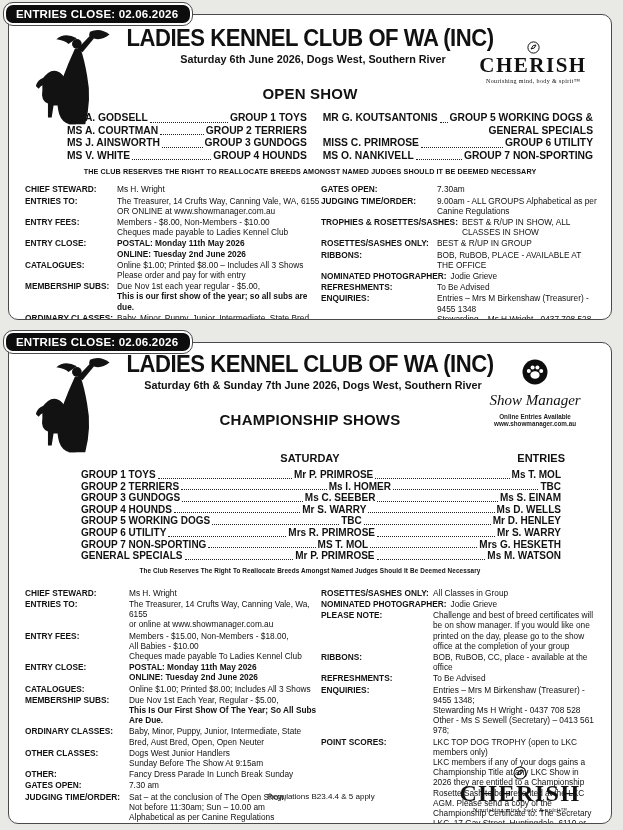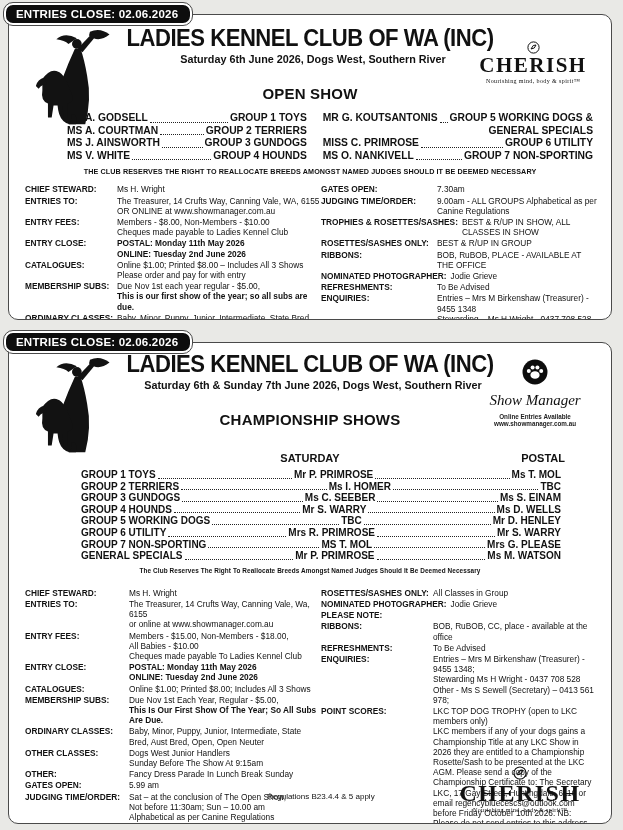--- a/index.html
+++ b/index.html
@@ -277,21 +277,21 @@
   </div>
 
   <div class="head" style="padding-top:10px;">
     <div class="title">LADIES KENNEL CLUB OF WA (INC)</div>
     <div class="subtitle">Saturday 6th &amp; Sunday 7th June 2026, Dogs West, Southern River</div>
     <div class="show-type">CHAMPIONSHIP SHOWS</div>
   </div>
 
   <div class="day-headers">
     <span class="day-sat">SATURDAY</span>
-    <span class="day-sun">POSTAL</span>
+    <span class="day-sun">ENTRIES</span>
   </div>
 
   <div class="groups">
     <div class="group-row">
         <span>GROUP 1 TOYS</span>
         <span class="dots"></span>
         <span>Mr P. PRIMROSE</span>
         <span class="dots"></span>
         <span>Ms T. MOL</span>
       </div>
@@ -328,21 +328,21 @@
         <span class="dots"></span>
         <span>Mrs R. PRIMROSE</span>
         <span class="dots"></span>
         <span>Mr S. WARRY</span>
       </div>
     <div class="group-row">
         <span>GROUP 7 NON-SPORTING</span>
         <span class="dots"></span>
         <span>MS T. MOL</span>
         <span class="dots"></span>
-        <span>Mrs G. PLEASE</span>
+        <span>Mrs G. HESKETH</span>
       </div>
     <div class="group-row">
         <span>GENERAL SPECIALS</span>
         <span class="dots"></span>
         <span>Mr P. PRIMROSE</span>
         <span class="dots"></span>
         <span>Ms M. WATSON</span>
       </div>
   </div>
 
@@ -386,21 +386,21 @@
           <span class="d-label">OTHER CLASSES:</span>
           <span class="d-val">Dogs West Junior Handlers
 Sunday Before The Show At 9:15am</span>
         </div>
       <div class="d-row">
           <span class="d-label">OTHER:</span>
           <span class="d-val">Fancy Dress Parade In Lunch Break Sunday</span>
         </div>
       <div class="d-row">
           <span class="d-label">GATES OPEN:</span>
-          <span class="d-val">5.99 am</span>
+          <span class="d-val">7.30 am</span>
         </div>
       <div class="d-row">
           <span class="d-label">JUDGING TIME/ORDER:</span>
           <span class="d-val">Sat – at the conclusion of The Open Show,
 Not before 11:30am; Sun – 10.00 am
 Alphabetical as per Canine Regulations</span>
         </div>
       <div class="d-row gap-top">
           <span class="d-label">TROPHIES
 &amp; ROSETTES/SASHES:</span>
@@ -411,20 +411,21 @@
       <div class="d-row">
           <span class="d-label">ROSETTES/SASHES ONLY:</span>
           <span class="d-val">All Classes in Group</span>
         </div>
       <div class="d-row">
           <span class="d-label">NOMINATED PHOTOGRAPHER:</span>
           <span class="d-val">Jodie Grieve</span>
         </div>
       <div class="d-row">
           <span class="d-label">PLEASE NOTE:</span>
+          <span class="d-val">Challenge and best of breed certificates will be on show manager. If you would like one printed on the day, please go to the show office at the completion of your group</span>
         </div>
       <div class="d-row">
           <span class="d-label">RIBBONS:</span>
           <span class="d-val">BOB, RuBOB, CC, place - available at the office</span>
         </div>
       <div class="d-row">
           <span class="d-label">REFRESHMENTS:</span>
           <span class="d-val">To Be Advised</span>
         </div>
       <div class="d-row">

